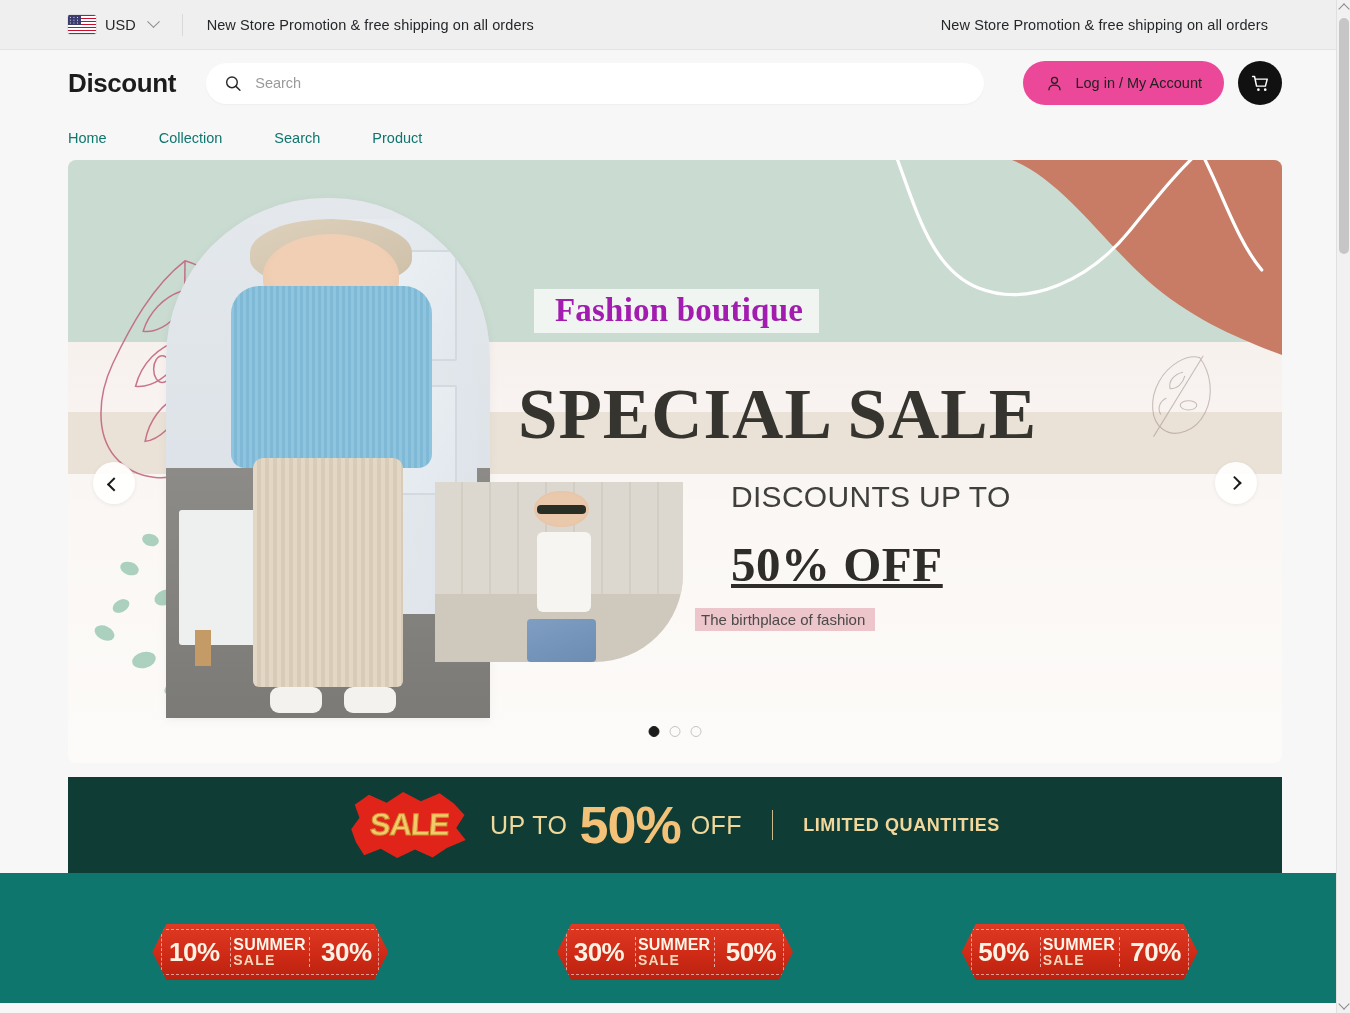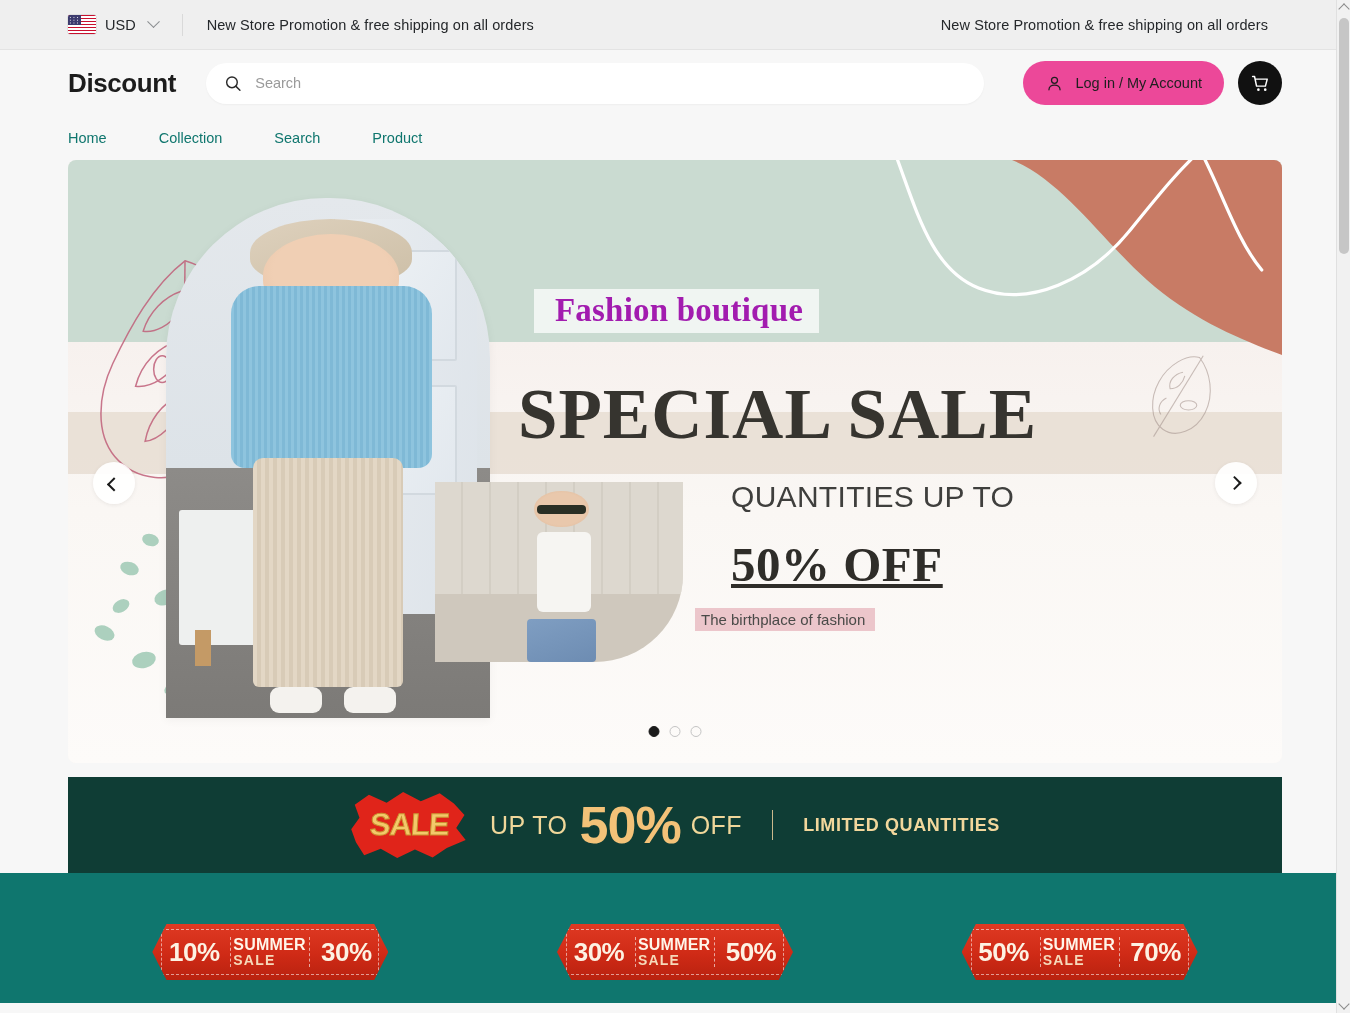--- a/index.html
+++ b/index.html
@@ -522,21 +522,21 @@
           <div class="head-b"></div>
           <div class="sunglass"></div>
           <div class="tee"></div>
           <div class="plaid"></div>
           <div class="jeans"></div>
         </div>
       </div>
 
       <div class="hero-kicker">Fashion boutique</div>
       <div class="hero-title">SPECIAL SALE</div>
-      <div class="hero-sub">QUANTITIES UP TO</div>
+      <div class="hero-sub">DISCOUNTS UP TO</div>
       <div class="hero-off">50% OFF</div>
       <div class="hero-tag">The birthplace of fashion</div>
 
       <div class="arrow prev">
         <span class="chev left"></span>
       </div>
       <div class="arrow next">
         <span class="chev right"></span>
       </div>
 

